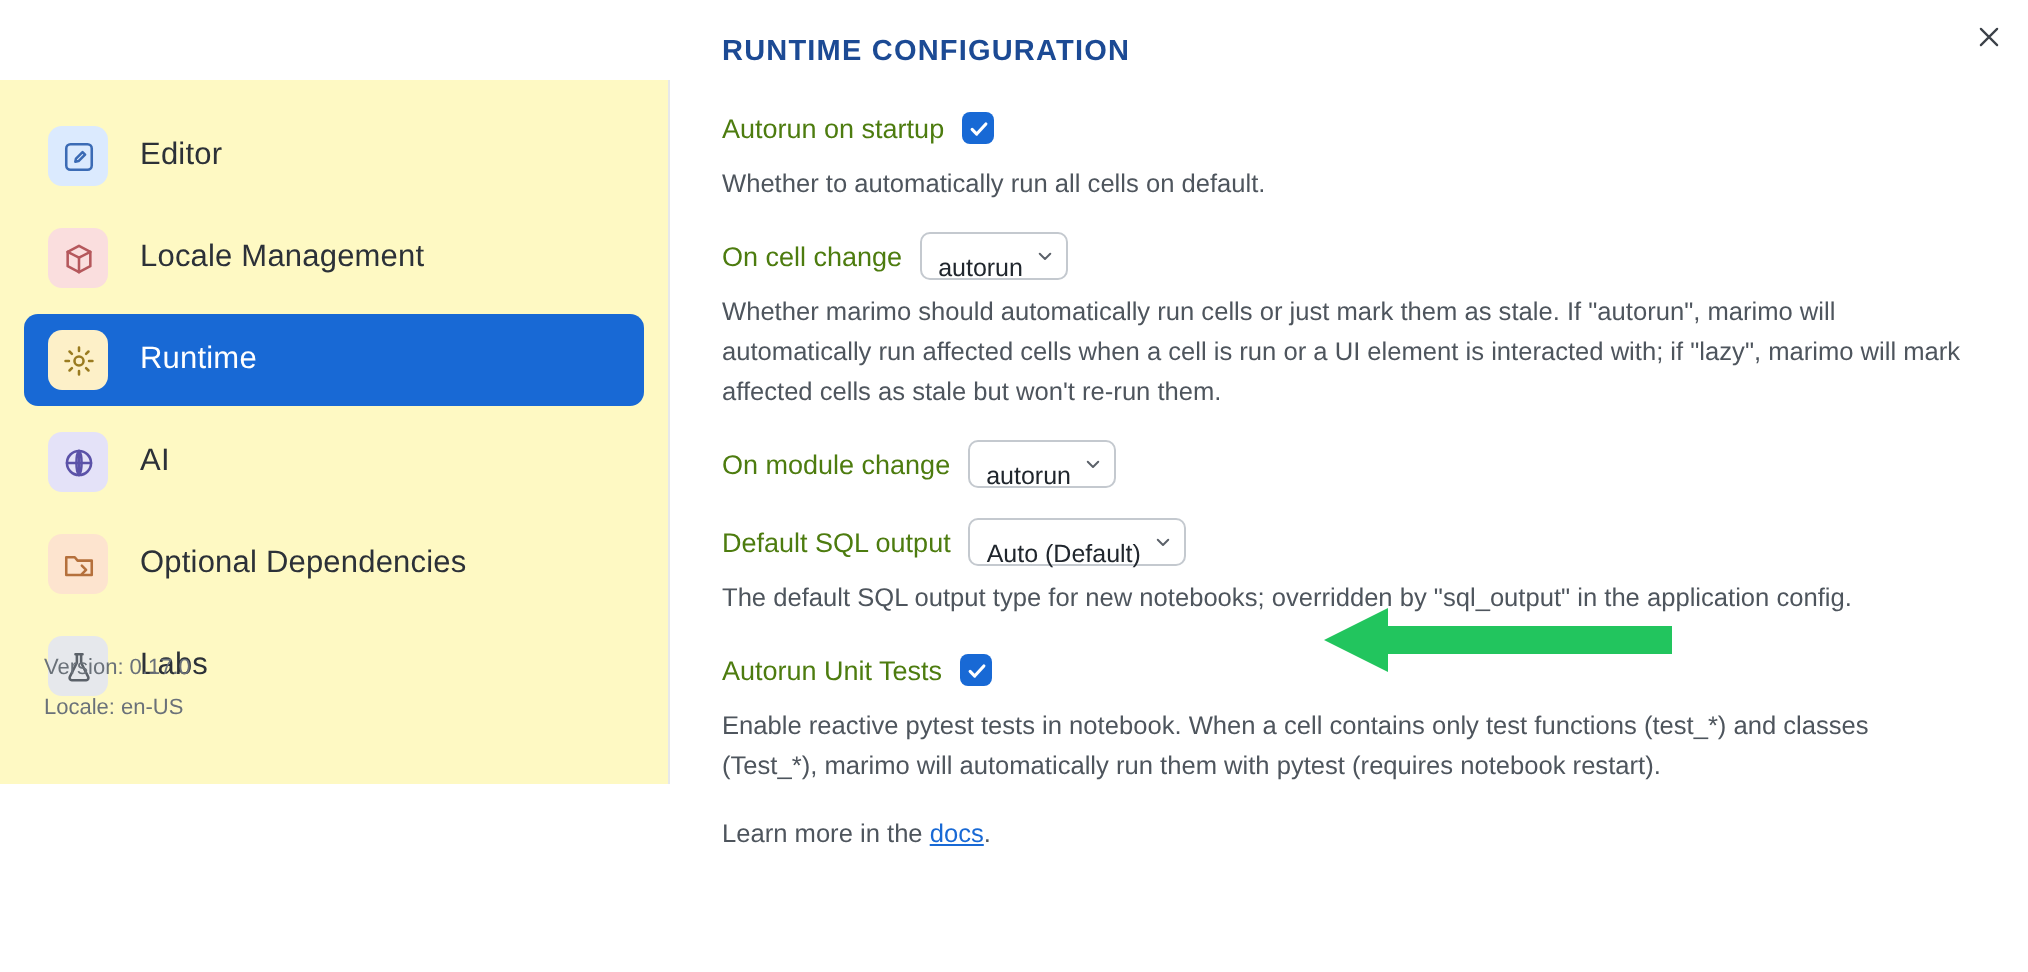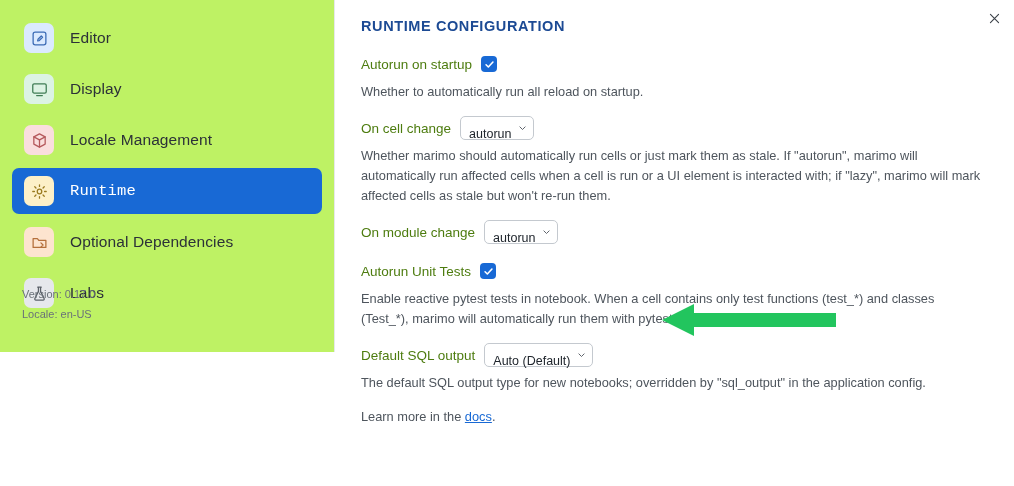--- a/index.html
+++ b/index.html
@@ -19,45 +19,45 @@
     width: 1014px;
     height: 486px;
     position: relative;
   }
 
   
   .sidebar {
     width: 335px;
     min-width: 335px;
     height: 352px;
-    background: #bef264;
+    background: #fef9c3;
     border-right: 1px solid #e6e8eb;
     box-sizing: border-box;
     position: relative;
     padding-top: 10px;
+    margin-top: 40px;
   }
   .nav-item {
     display: flex;
     align-items: center;
     gap: 16px;
     height: 46px;
     margin: 5px 12px;
     padding: 0 12px;
     border-radius: 7px;
     cursor: pointer;
     box-sizing: border-box;
   }
   .nav-item .label {
     font-size: 15.5px;
     color: #2c3138;
     letter-spacing: 0.1px;
   }
   .nav-item.active {
     background: #1869d5;
-    font-family: Liberation Mono, monospace;
   }
   .nav-item.active .label {
     color: #ffffff;
   }
   .nav-icon {
     width: 30px;
     height: 30px;
     border-radius: 7px;
     display: flex;
     align-items: center;
@@ -204,29 +204,20 @@
     <div class="nav-item">
       <span class="nav-icon ic-editor">
         <svg width="17" height="17" viewBox="0 0 24 24" fill="none" stroke="currentColor" stroke-width="1.8" stroke-linecap="round" stroke-linejoin="round">
           <rect x="3" y="3" width="18" height="18" rx="3"></rect>
           <path d="M14.5 8.5l1.8 1.8-4.6 4.6-2.3.5.5-2.3z"></path>
         </svg>
       </span>
       <span class="label">Editor</span>
     </div>
 
-    <div class="nav-item">
-      <span class="nav-icon ic-display">
-        <svg width="17" height="17" viewBox="0 0 24 24" fill="none" stroke="currentColor" stroke-width="1.8" stroke-linecap="round" stroke-linejoin="round">
-          <rect x="2.5" y="4" width="19" height="13" rx="2"></rect>
-          <path d="M8 20.5h8"></path>
-        </svg>
-      </span>
-      <span class="label">Display</span>
-    </div>
 
     <div class="nav-item">
       <span class="nav-icon ic-package">
         <svg width="17" height="17" viewBox="0 0 24 24" fill="none" stroke="currentColor" stroke-width="1.8" stroke-linecap="round" stroke-linejoin="round">
           <path d="M12 2.7l8 4.2v10.2l-8 4.2-8-4.2V6.9z"></path>
           <path d="M4 6.9l8 4.2 8-4.2"></path>
           <path d="M12 11.1v10.2"></path>
         </svg>
       </span>
       <span class="label">Locale Management</span>
@@ -235,20 +226,30 @@
     <div class="nav-item active">
       <span class="nav-icon ic-runtime">
         <svg width="17" height="17" viewBox="0 0 24 24" fill="none" stroke="currentColor" stroke-width="1.8" stroke-linecap="round" stroke-linejoin="round">
           <circle cx="12" cy="12" r="3.2"></circle>
           <path d="M12 2.5v2.4M12 19.1v2.4M21.5 12h-2.4M4.9 12H2.5M18.7 5.3l-1.7 1.7M7 17l-1.7 1.7M18.7 18.7L17 17M7 7L5.3 5.3"></path>
         </svg>
       </span>
       <span class="label">Runtime</span>
     </div>
 
+    <div class="nav-item">
+      <span class="nav-icon ic-ai">
+        <svg width="17" height="17" viewBox="0 0 24 24" fill="none" stroke="currentColor" stroke-width="1.8" stroke-linecap="round" stroke-linejoin="round">
+          <circle cx="12" cy="12" r="8.5"></circle>
+          <path d="M12 3.5v17M3.5 12h17"></path>
+          <path d="M12 3.5c2.4 2.4 2.4 14.2 0 17M12 3.5c-2.4 2.4-2.4 14.2 0 17"></path>
+        </svg>
+      </span>
+      <span class="label">AI</span>
+    </div>
 
     <div class="nav-item">
       <span class="nav-icon ic-optional">
         <svg width="17" height="17" viewBox="0 0 24 24" fill="none" stroke="currentColor" stroke-width="1.8" stroke-linecap="round" stroke-linejoin="round">
           <path d="M3 6.5h6l2 2.4h10v10.1H3z"></path>
           <path d="M14 12.5l3 3-3 3"></path>
         </svg>
       </span>
       <span class="label">Optional Dependencies</span>
     </div>
@@ -280,21 +281,21 @@
 
     <div class="field">
       <div class="field-row">
         <span class="field-label">Autorun on startup</span>
         <span class="checkbox">
           <svg width="11" height="11" viewBox="0 0 24 24" fill="none" stroke="#ffffff" stroke-width="3.4" stroke-linecap="round" stroke-linejoin="round">
             <path d="M4.5 12.5l5 5 10-11"></path>
           </svg>
         </span>
       </div>
-      <div class="desc">Whether to automatically run all reload on startup.</div>
+      <div class="desc">Whether to automatically run all cells on default.</div>
     </div>
 
     <div class="field">
       <div class="field-row">
         <span class="field-label">On cell change</span>
         <span class="select">
           <span>autorun</span>
           <span class="caret">
             <svg width="9" height="9" viewBox="0 0 24 24" fill="none" stroke="currentColor" stroke-width="2.6" stroke-linecap="round" stroke-linejoin="round">
               <path d="M5 9l7 7 7-7"></path>
@@ -314,45 +315,45 @@
             <svg width="9" height="9" viewBox="0 0 24 24" fill="none" stroke="currentColor" stroke-width="2.6" stroke-linecap="round" stroke-linejoin="round">
               <path d="M5 9l7 7 7-7"></path>
             </svg>
           </span>
         </span>
       </div>
     </div>
 
     <div class="field">
       <div class="field-row">
-        <span class="field-label">Autorun Unit Tests</span>
-        <span class="checkbox">
-          <svg width="11" height="11" viewBox="0 0 24 24" fill="none" stroke="#ffffff" stroke-width="3.4" stroke-linecap="round" stroke-linejoin="round">
-            <path d="M4.5 12.5l5 5 10-11"></path>
-          </svg>
-        </span>
-      </div>
-      <div class="desc wide">Enable reactive pytest tests in notebook. When a cell contains only test functions (test_*) and classes (Test_*), marimo will automatically run them with pytest (requires notebook restart).</div>
-    </div>
-
-    <div class="field">
-      <div class="field-row">
         <span class="field-label">Default SQL output</span>
         <span class="select">
           <span>Auto (Default)</span>
           <span class="caret">
             <svg width="9" height="9" viewBox="0 0 24 24" fill="none" stroke="currentColor" stroke-width="2.6" stroke-linecap="round" stroke-linejoin="round">
               <path d="M5 9l7 7 7-7"></path>
             </svg>
           </span>
         </span>
       </div>
       <div class="desc wide">The default SQL output type for new notebooks; overridden by "sql_output" in the application config.</div>
     </div>
 
+    <div class="field">
+      <div class="field-row">
+        <span class="field-label">Autorun Unit Tests</span>
+        <span class="checkbox">
+          <svg width="11" height="11" viewBox="0 0 24 24" fill="none" stroke="#ffffff" stroke-width="3.4" stroke-linecap="round" stroke-linejoin="round">
+            <path d="M4.5 12.5l5 5 10-11"></path>
+          </svg>
+        </span>
+      </div>
+      <div class="desc wide">Enable reactive pytest tests in notebook. When a cell contains only test functions (test_*) and classes (Test_*), marimo will automatically run them with pytest (requires notebook restart).</div>
+    </div>
+
     <div class="learn">
       <span>Learn more in the </span><a href="#">docs</a><span>.</span>
     </div>
 
   </div>
 
   <div class="arrow">
     <svg width="216" height="40" viewBox="0 0 216 40" fill="none">
       <path d="M40 20 L72 4 L72 13 L214 13 L214 27 L72 27 L72 36 Z" fill="#22c55e"></path>
     </svg>

